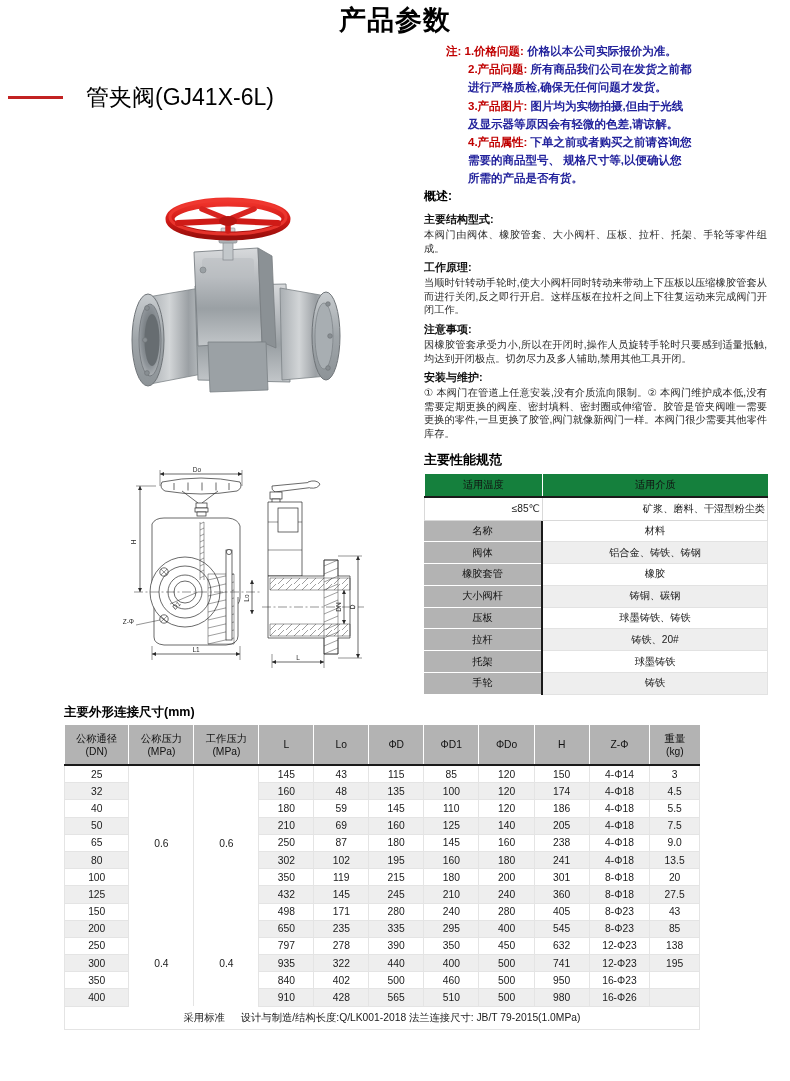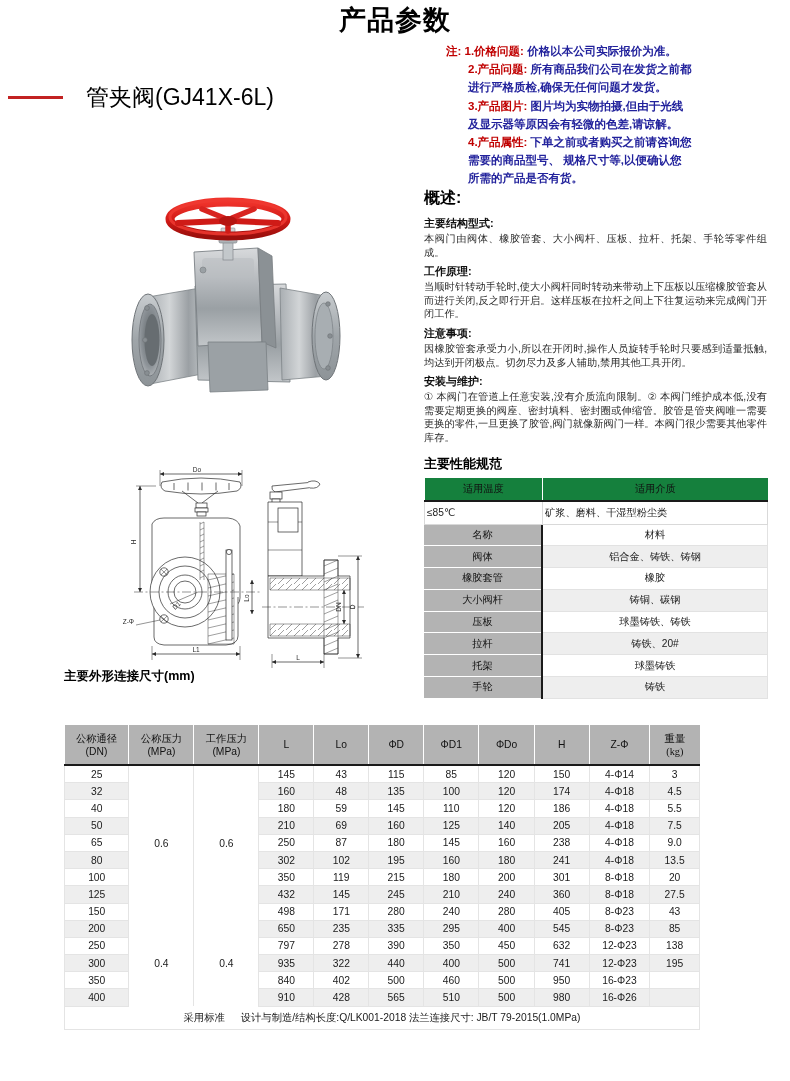--- a/index.html
+++ b/index.html
@@ -71,21 +71,21 @@
     width: 290px; height: 228px;
   }
 
   
   .right-col {
     position: absolute;
     top: 188px; left: 424px;
     width: 344px;
   }
   .sec-h1 {
-    font-size: 16px; font-weight: bold; color:#000;
+    font-size: 12px; font-weight: bold; color:#000;
     margin: 0 0 7px 0;
   }
   .sub-h {
     font-size: 11px; font-weight: bold; color:#111;
     margin: 5px 0 1px 0;
   }
   .body-p {
     font-size: 10.2px; line-height: 13.6px;
     color: #2b2b2b; margin: 0 1px 3px 0;
     text-align: justify;
@@ -103,21 +103,21 @@
   table.spec th {
     background: #15803d;
     color:#111; font-weight: normal;
     padding: 4px 2px; text-align:center;
     border-bottom: 2px solid #1a1a1a;
     border-right: 1px solid #ffffff;
   }
   table.spec th:last-child { border-right: none; }
   table.spec td {
     background: #ffffff;
-    padding: 4px 2px; text-align:left;
+    padding: 4px 2px; text-align:right;
     border-right: 1px solid #d9d9d9;
     border-bottom: 1px solid #d9d9d9;
     border-left: 1px solid #d9d9d9;
   }
 
   
   table.materials {
     width: 344px; border-collapse: collapse;
     font-size: 10.2px;
   }
@@ -133,21 +133,21 @@
   table.materials td.val {
     background:#ffffff; color:#1a1a1a;
     border-bottom: 1px solid #e2e2e2;
     border-right: 1px solid #e2e2e2;
   }
   table.materials tr:nth-child(even) td.val { background:#eeeeee; }
 
   
   .dim-title {
     position: absolute;
-    top: 668px; left: 64px;
+    top: 704px; left: 64px;
     font-size: 12.5px; font-weight: bold; color:#000;
   }
   table.dims {
     position: absolute;
     top: 725px; left: 64px;
     width: 636px;
     border-collapse: collapse;
     font-size: 10.3px;
   }
   table.dims th {
@@ -182,21 +182,21 @@
     background:#ffffff;
     padding: 4px 2px;
   }
   .std-label { margin-right: 16px; }
 
   .col-dn   { width: 68px; }
   .col-pn   { width: 68px; }
   .col-pw   { width: 68px; }
   .col-gen  { width: 58px; }
   .col-zphi { width: 64px; }
-  .col-w    { width: 52px; font-family: Liberation Serif, serif; }
+  .col-w    { width: 52px; }
 </style>
 </head>
 <body>
 
 <div class="page-title">产品参数</div>
 
 <div class="product-name-row">
   <span class="red-rule"></span>
   <span class="product-name">管夹阀(GJ41X-6L)</span>
 </div>

